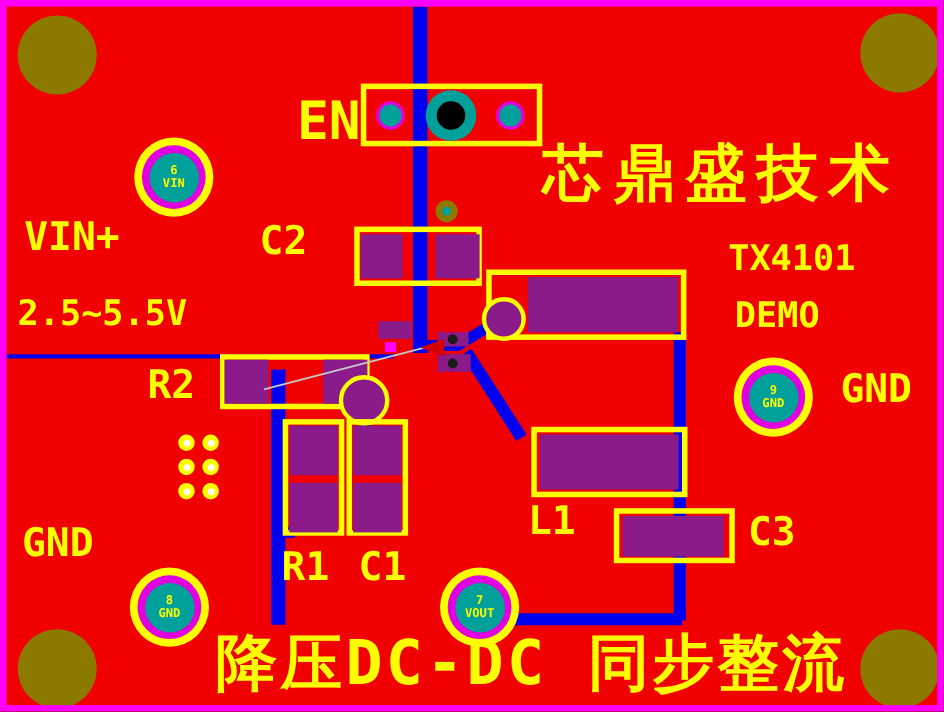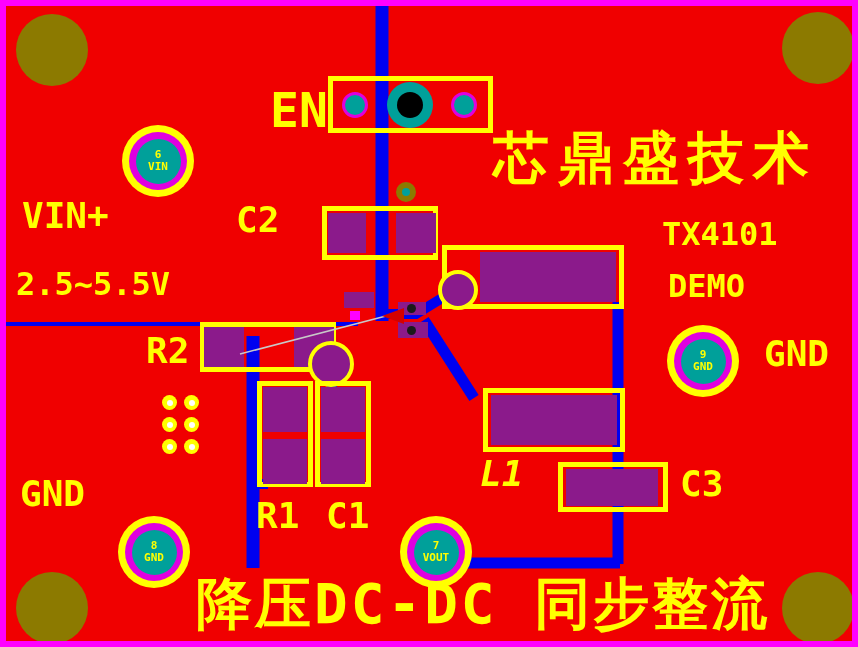--- a/index.html
+++ b/index.html
@@ -165,22 +165,22 @@
     <polygon points="398,302 398,318 376,310" fill="#d40000"></polygon>
   </svg>
 
   <div class="silk" style="left:264px; top:80px; font-size:48px;">EN</div>
   <div class="silk" style="left:16px;  top:192px; font-size:36px;">VIN+</div>
   <div class="silk" style="left:487px; top:124px; font-size:56px; letter-spacing:9px;">芯鼎盛技术</div>
   <div class="silk" style="left:230px; top:196px; font-size:36px;">C2</div>
   <div class="silk" style="left:656px; top:212px; font-size:32px;">TX4101</div>
   <div class="silk" style="left:10px;  top:262px; font-size:32px;">2.5~5.5V</div>
   <div class="silk" style="left:662px; top:264px; font-size:32px;">DEMO</div>
-  <div class="silk" style="left:140px; top:327px; font-size:36px;">R2</div>
+  <div class="silk" style="left:128px; top:327px; font-size:36px;">R2</div>
   <div class="silk" style="left:758px; top:330px; font-size:36px;">GND</div>
-  <div class="silk" style="left:474px; top:450px; font-size:36px;font-style:italic;">L1</div>
+  <div class="silk" style="left:474px; top:450px; font-size:36px;">L1</div>
   <div class="silk" style="left:674px; top:460px; font-size:36px;">C3</div>
   <div class="silk" style="left:14px;  top:470px; font-size:36px;">GND</div>
   <div class="silk" style="left:250px; top:492px; font-size:36px;">R1</div>
   <div class="silk" style="left:320px; top:492px; font-size:36px;">C1</div>
   <div class="silk" style="left:190px; top:570px; font-size:56px; letter-spacing:3px;">降压DC-DC 同步整流</div>
 
 </div>
 
 </body></html>

